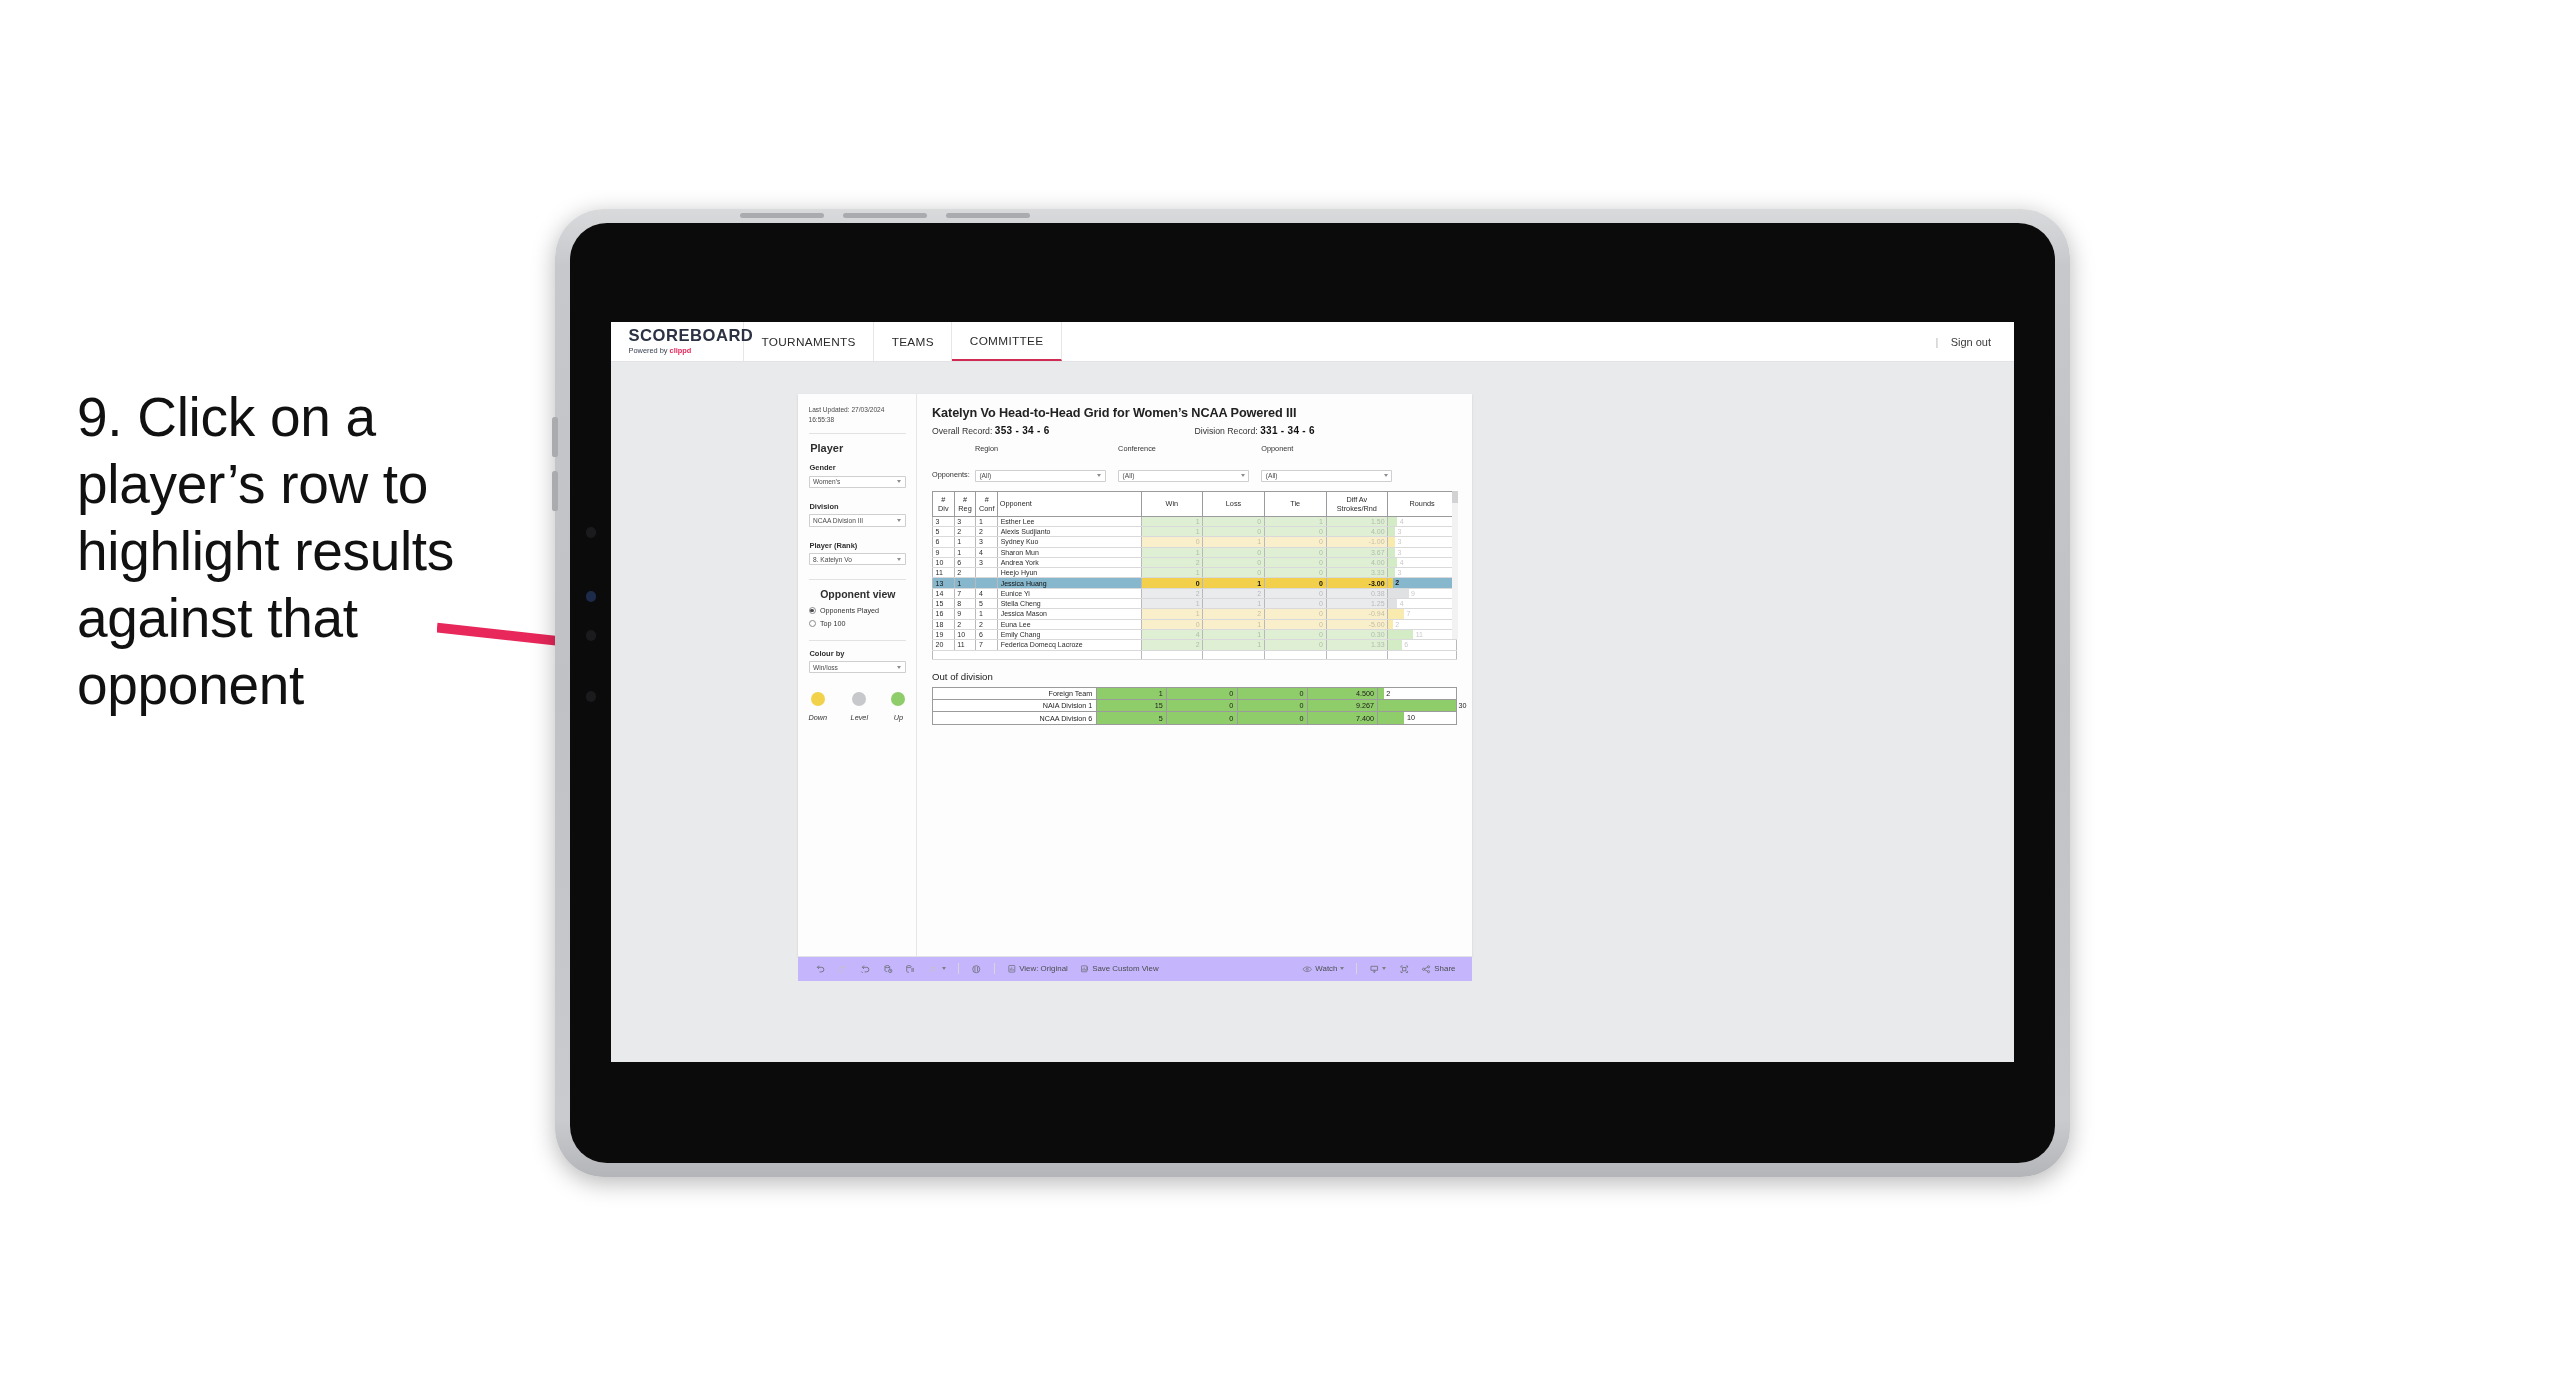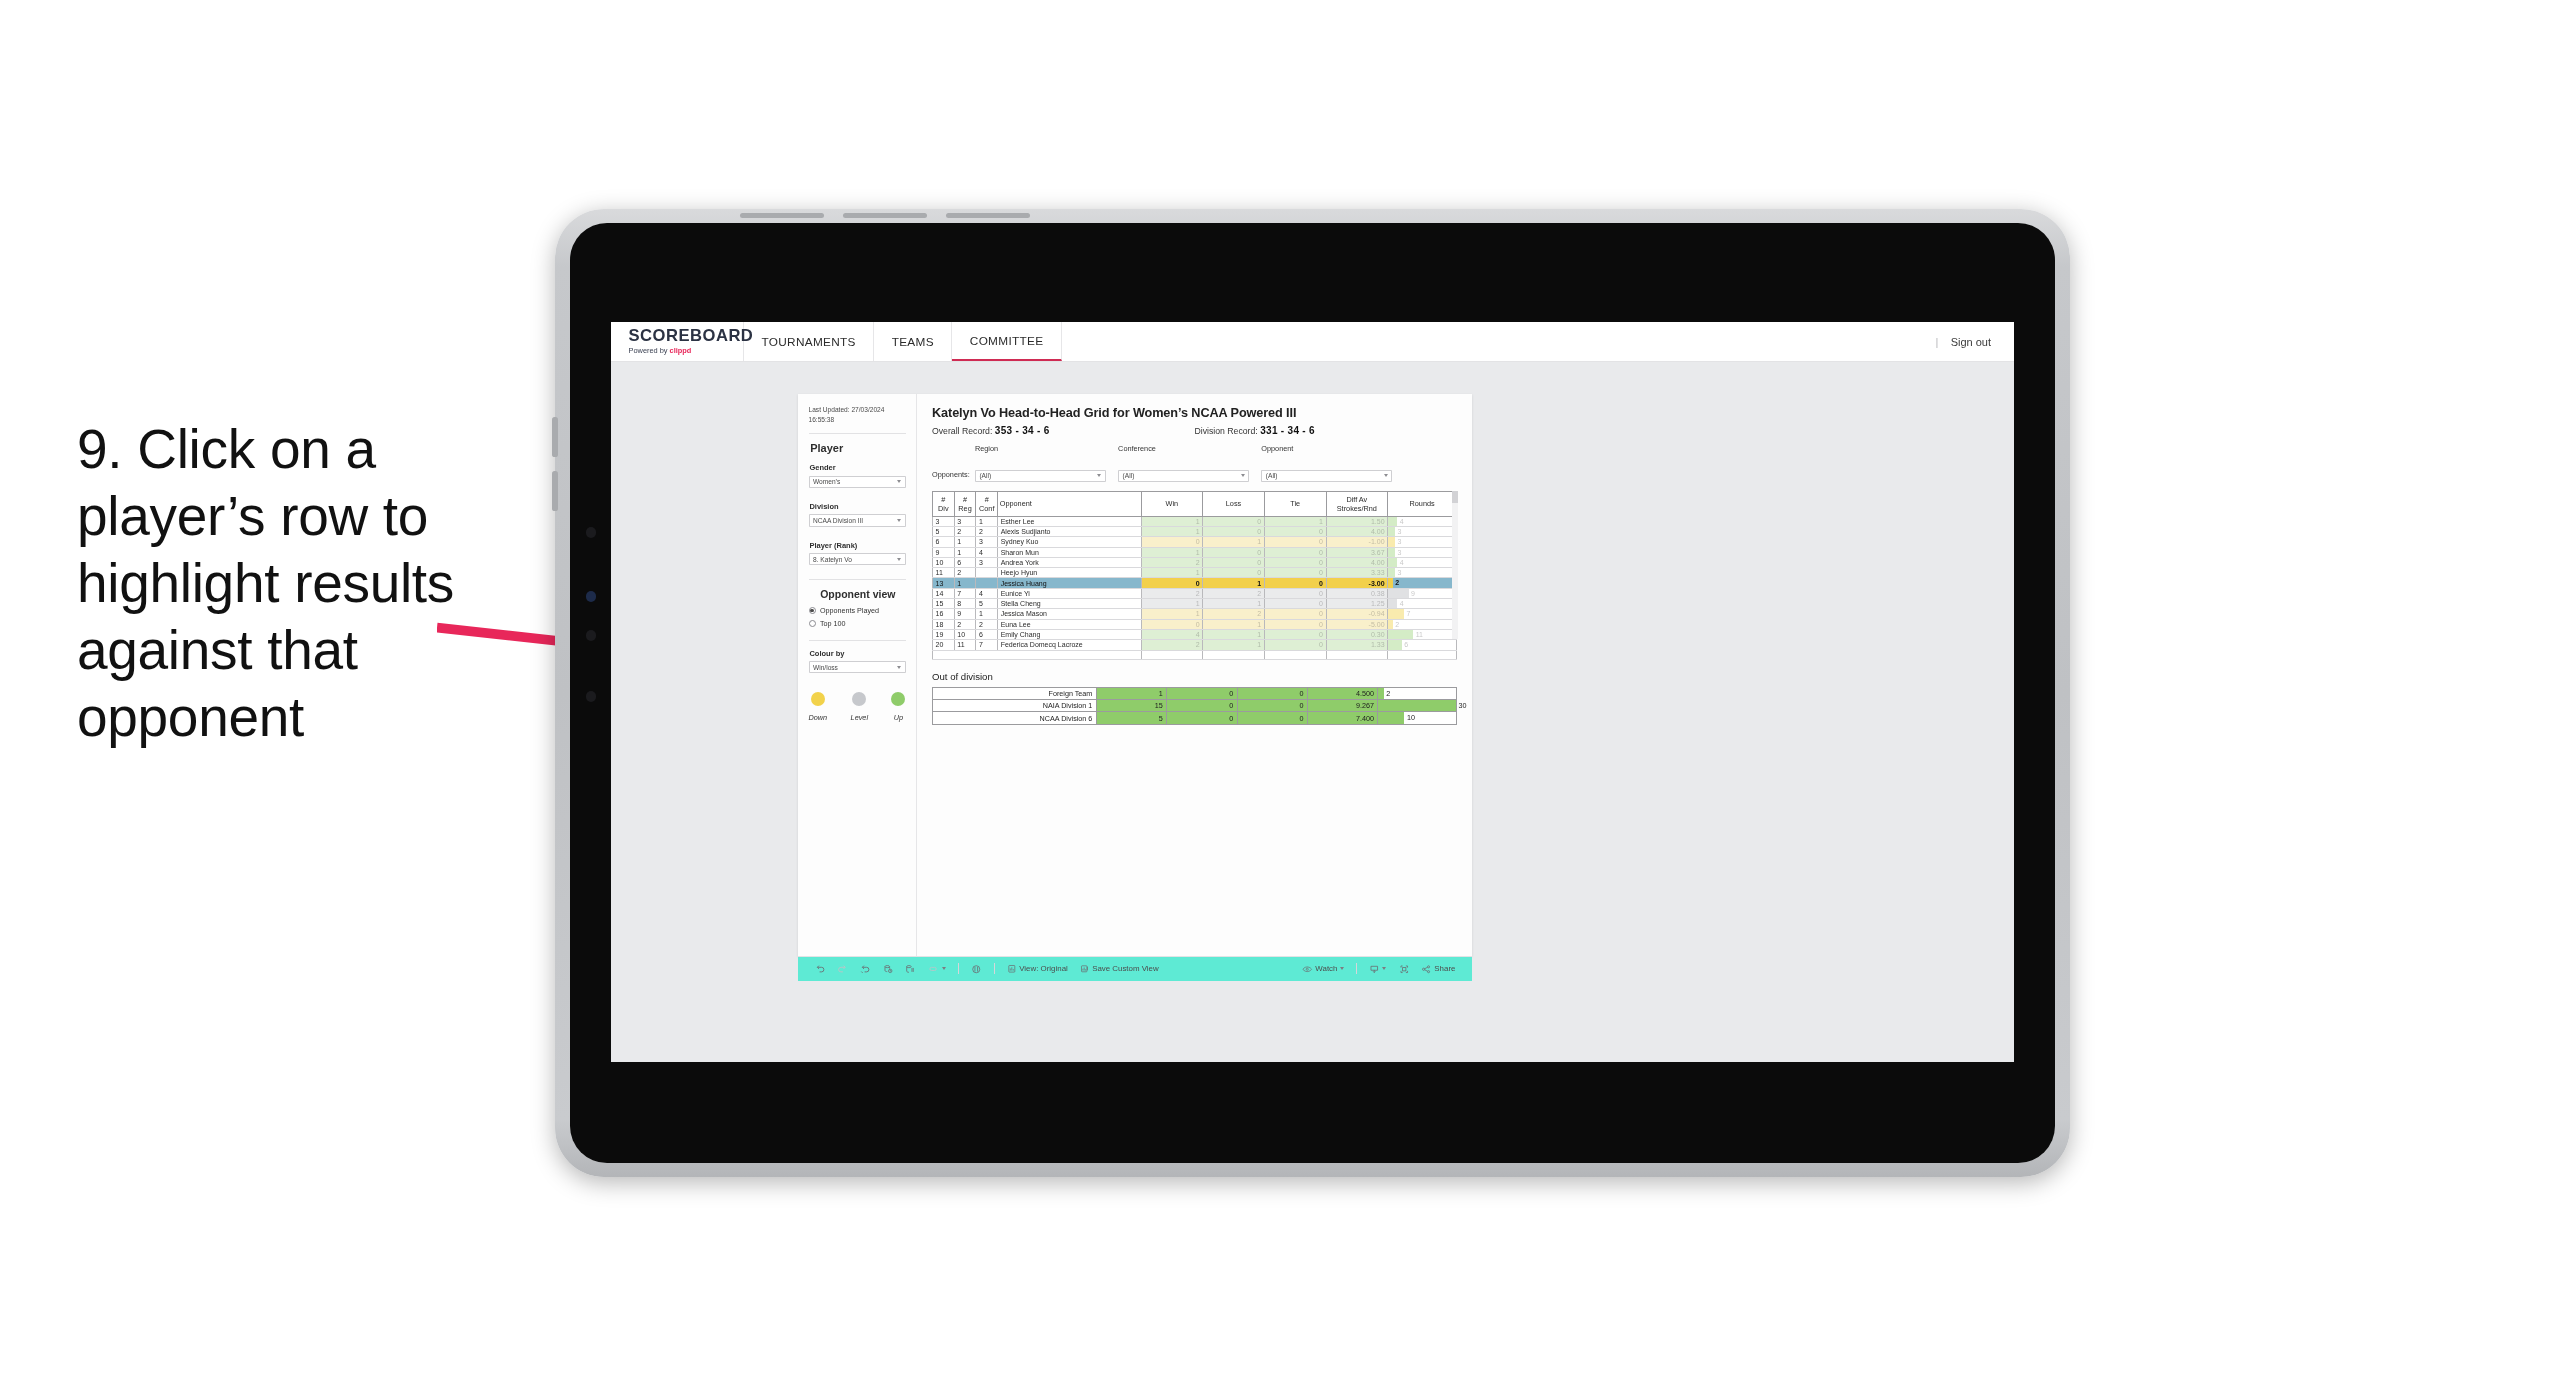--- a/index.html
+++ b/index.html
@@ -14,21 +14,20 @@
   
   .annotation {
     position: absolute;
     left: 77px; top: 384px;
     width: 472px;
     font-size: 55px;
     line-height: 1.22;
     color: #111111;
     font-family: "Liberation Sans", sans-serif;
     letter-spacing: -0.3px;
-    margin-top: 32px;
   }
   .arrow-svg { position: absolute; left: 437px; top: 603px; width: 699px; height: 175px; }
 
   
   .tablet {
     position: absolute;
     left: 555px; top: 209px;
     width: 1515px; height: 968px;
     background: linear-gradient(180deg,#d9dadc 0%, #c6c8cb 6%, #bfc1c4 50%, #c9cbce 94%, #b3b5b8 100%);
     border-radius: 49px;
@@ -184,21 +183,21 @@
     border: 0.9px solid #9b9b9e; height: 11.4px; padding: 0 3.5px; color:#1d1d1d; font-size: 7.2px;
   }
   table.ood td.lbl { text-align:right; width: 121px; background:#fff; }
   table.ood td.val { text-align:right; width: 52px; background:#8fcc6a; }
   table.ood td.rounds { width: 58px; padding:0; position:relative; background:#fff; }
   .ood .rbar { background:#8fcc6a; }
 
   
   .toolbar {
     position:absolute; left: 187px; top: 634px; width: 674px; height: 24.5px;
-    background:#5eead4; border-top:0.9px solid #e3e3e5;
+    background:#c4b5fd; border-top:0.9px solid #e3e3e5;
     display:flex; align-items:center; padding: 0 10.5px; gap: 0px;
     font-size: 7.9px; color:#4d4d4d;
   }
   .tbtn { display:flex; align-items:center; gap:2.6px; padding: 0 6.1px; height:17.5px; cursor:pointer; }
   .tsep { width:0.9px; height:11.4px; background:#d6d6d9; margin: 0 6.1px; }
   .tcaret { width:0;height:0;border-left:2.6px solid transparent;border-right:2.6px solid transparent;border-top:3.5px solid #7d7d82; }
   svg.ic { display:block; }
 </style>
 </head>
 <body>

